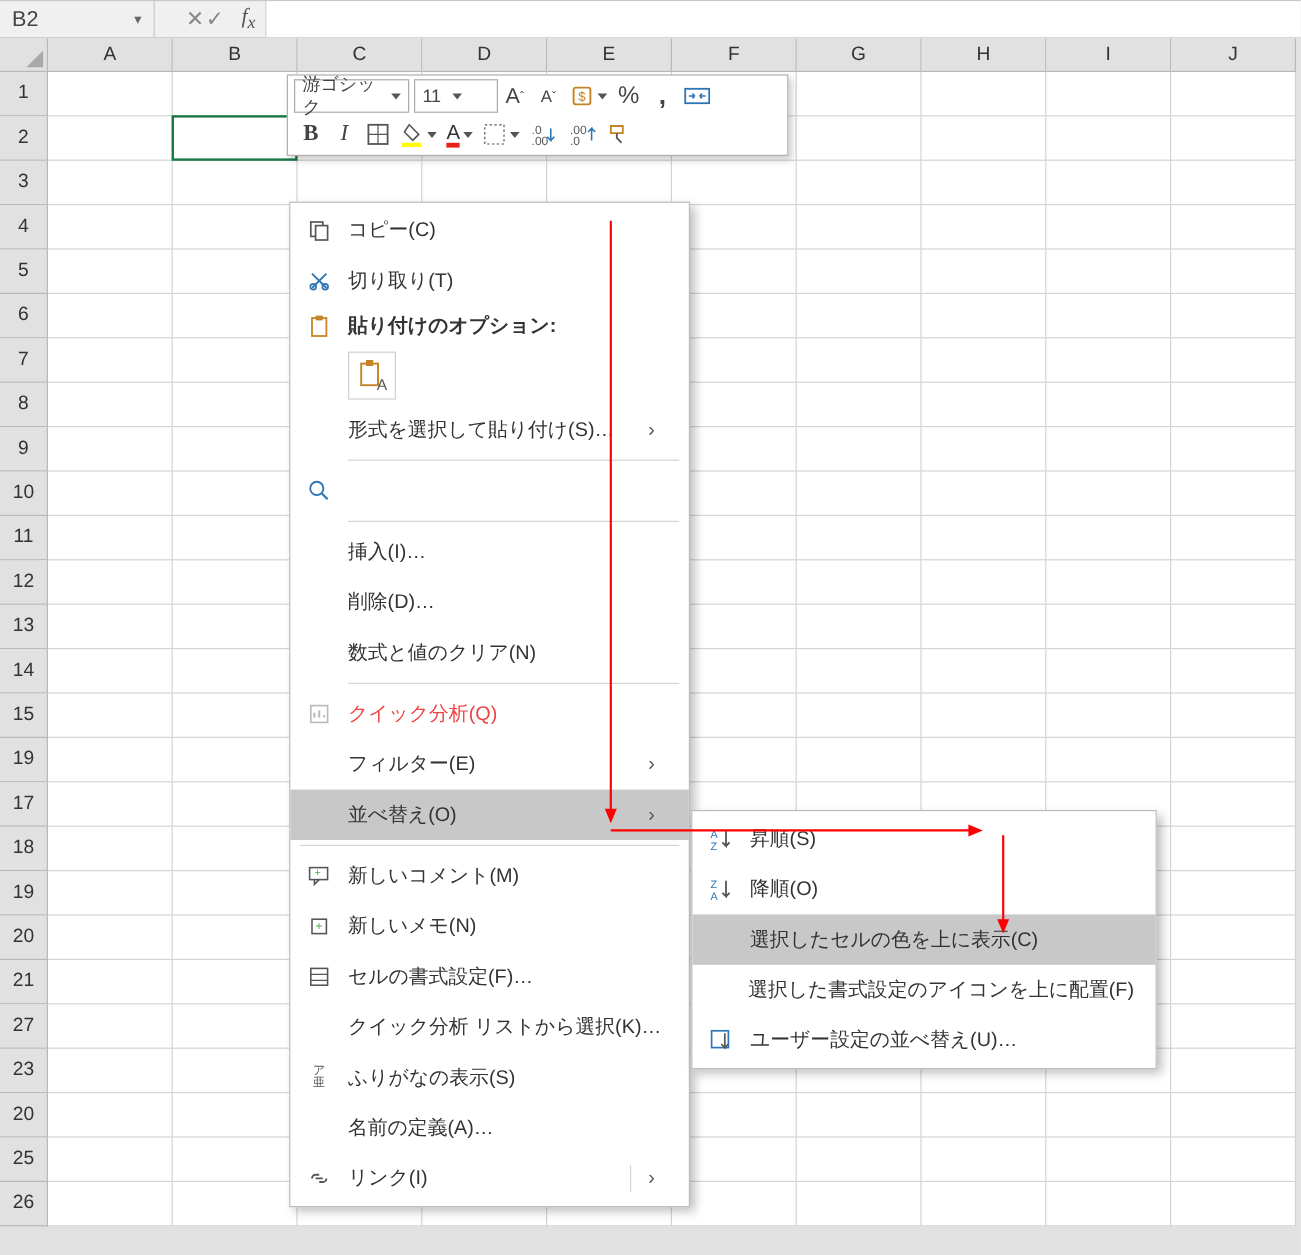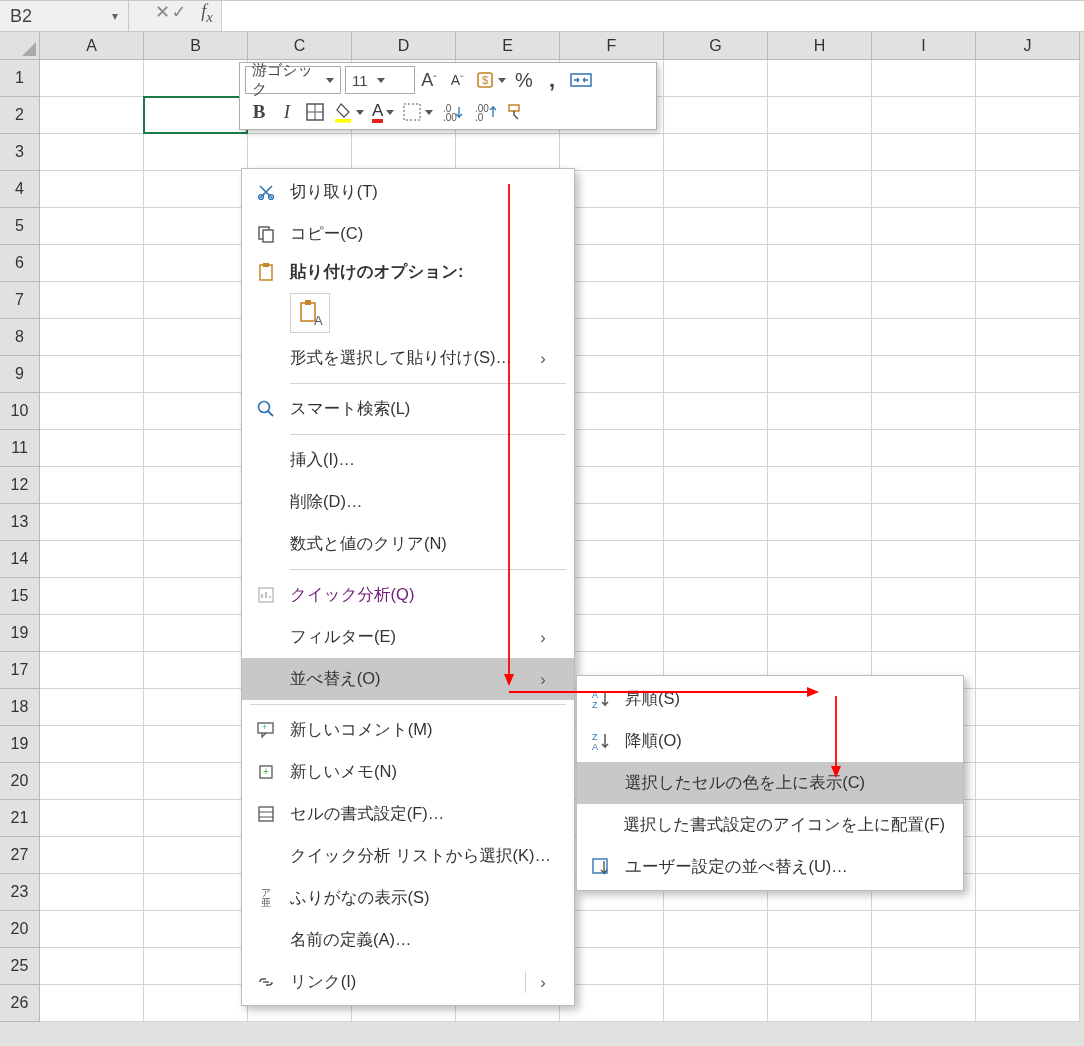--- a/index.html
+++ b/index.html
@@ -1,17 +1,17 @@
 <!DOCTYPE html>
 <html><head>
 <meta charset="utf-8">
 <style>
   * { box-sizing: border-box; }
   body { margin:0; padding:0; font-family:"Meiryo","Yu Gothic UI",sans-serif; font-size:15px; background:#e6e6e6; width:1084px; height:1046px; overflow:hidden; color:#333;}
-  .formula-bar { display:flex; background:#f0f0f0; height:32px; border-top:1px solid #c8c8c8; border-bottom:1px solid #c8c8c8;}
+  .formula-bar { display:flex; align-items:center; background:#f0f0f0; height:32px; border-top:1px solid #c8c8c8; border-bottom:1px solid #c8c8c8;}
   .name-box { width:128px; padding:2px 10px; font-size:18px; color:#444; background:#fff0; display:flex; align-items:center;}
   .name-box .drop { margin-left:auto; font-size:12px; color:#666;}
   .vsep { width:1px; background:#c8c8c8; height:100%;}
   .fb-btn { width:28px; text-align:center; color:#888; font-size:18px;}
   .fb-btn.x{ color:#888; padding-left:26px; padding-right:10px;}
   .fx { font-style:italic; font-family:serif; font-size:18px; color:#555;}
   .formula-input { flex:1; background:#fff; height:100%; border-left:1px solid #d0d0d0;}
   .sheet-wrap { position:relative; background:#e1e1e1; }
   .grid { position:relative; }
   .triangle-cell { position:absolute; left:0; top:0; width:40px; height:28px; background:#e1e1e1; border-right:1px solid #b8b8b8; border-bottom:1px solid #b8b8b8;}
@@ -27,21 +27,21 @@
   
   .mini { position:absolute; background:#fff; border:1px solid #b0b0b0; box-shadow:3px 3px 6px rgba(0,0,0,0.2); padding:3px 5px; display:flex; flex-direction:column; gap:4px;}
   .mrow{ display:flex; align-items:center; gap:0;}
   .ctl{ display:flex; align-items:center; justify-content:center; min-width:28px; height:28px; padding:0 4px; color:#444;}
   .ctl svg{display:block;}
   .combo{ border:1px solid #aaa; height:28px; display:flex; align-items:center; padding:0 6px; font-size:15px; color:#444; gap:6px;}
   .dd-tri{display:inline-block; border-style:solid; border-width:5px 4px 0 4px; border-color:#555 transparent transparent transparent; margin-left:3px;}
   
   .menu{ position:absolute; background:#fff; border:1px solid #bcbcbc; box-shadow:4px 4px 8px rgba(0,0,0,0.25); padding:2px 0;}
   .mitem{ display:flex; align-items:center; height:42px; padding:0 18px 0 0; font-size:16.5px; color:#333;}
-  .mitem.disabled{ color:#701a75;}
+  .mitem.disabled{ color:#ef4444;}
   .mitem.highlight{ background:#c8c8c8;}
   .mitem.pastehdr{height:34px; font-weight:bold;}
   .mitem .iconcell{ width:48px; display:flex; justify-content:center; color:#555;}
   .mitem .lbl{ flex:1; white-space:nowrap;}
   .mitem .arrow{ width:26px; text-align:center; color:#555;}
   .sep{ height:1px; background:#d4d4d4; margin:4px 8px 4px 48px;}
   .sep.full{margin-left:8px;}
   .pasteopt{ width:40px; height:40px; border:1px solid #d0d0d0; display:flex; align-items:center; justify-content:center; margin:4px 0 4px 48px;}
   
   .ann{position:absolute; pointer-events:none;}
@@ -498,35 +498,35 @@
             <path d="M9 9v4l4 4" fill="none" stroke="#555" stroke-width="1.5"></path>
           </svg>
         </div>
     </div>
   </div>
 
   <div class="menu" style="left:241px; top:136px; width:334px;">
     <div class="mitem">
         <span class="iconcell">
           <svg width="18" height="18">
+            <rect x="2" y="2" width="10" height="12" fill="none" stroke="#555" stroke-width="1.4"></rect>
+            <rect x="6" y="5" width="10" height="12" fill="#fff" stroke="#555" stroke-width="1.4"></rect>
+          </svg>
+        </span>
+        <span class="lbl">コピー(C)</span>
+      </div>
+    <div class="mitem">
+        <span class="iconcell">
+          <svg width="18" height="18">
             <path d="M3 3l12 12M15 3L3 15" stroke="#2e75b6" stroke-width="1.6"></path>
             <circle cx="4" cy="14" r="2.4" fill="none" stroke="#2e75b6" stroke-width="1.4"></circle>
             <circle cx="14" cy="14" r="2.4" fill="none" stroke="#2e75b6" stroke-width="1.4"></circle>
           </svg>
         </span>
         <span class="lbl">切り取り(T)</span>
-      </div>
-    <div class="mitem">
-        <span class="iconcell">
-          <svg width="18" height="18">
-            <rect x="2" y="2" width="10" height="12" fill="none" stroke="#555" stroke-width="1.4"></rect>
-            <rect x="6" y="5" width="10" height="12" fill="#fff" stroke="#555" stroke-width="1.4"></rect>
-          </svg>
-        </span>
-        <span class="lbl">コピー(C)</span>
       </div>
     <div class="mitem pastehdr">
         <span class="iconcell">
           <svg width="18" height="20">
             <rect x="3" y="3" width="12" height="15" fill="none" stroke="#c58425" stroke-width="1.5"></rect>
             <rect x="6" y="1" width="6" height="4" fill="#c58425"></rect>
           </svg>
         </span>
         <span class="lbl">貼り付けのオプション:</span>
       </div>
@@ -543,21 +543,20 @@
         <span class="arrow">›</span>
       </div>
     <div class="sep"></div>
     <div class="mitem">
         <span class="iconcell">
           <svg width="20" height="20">
             <circle cx="8" cy="8" r="5.5" fill="none" stroke="#2e75b6" stroke-width="1.6"></circle>
             <line x1="12" y1="12" x2="17" y2="17" stroke="#2e75b6" stroke-width="1.8"></line>
           </svg>
         </span>
-        <span class="lbl">スマート検索(L)</span>
       </div>
     <div class="sep"></div>
     <div class="mitem">
         <span class="iconcell"></span>
         <span class="lbl">挿入(I)…</span>
       </div>
     <div class="mitem">
         <span class="iconcell"></span>
         <span class="lbl">削除(D)…</span>
       </div>

